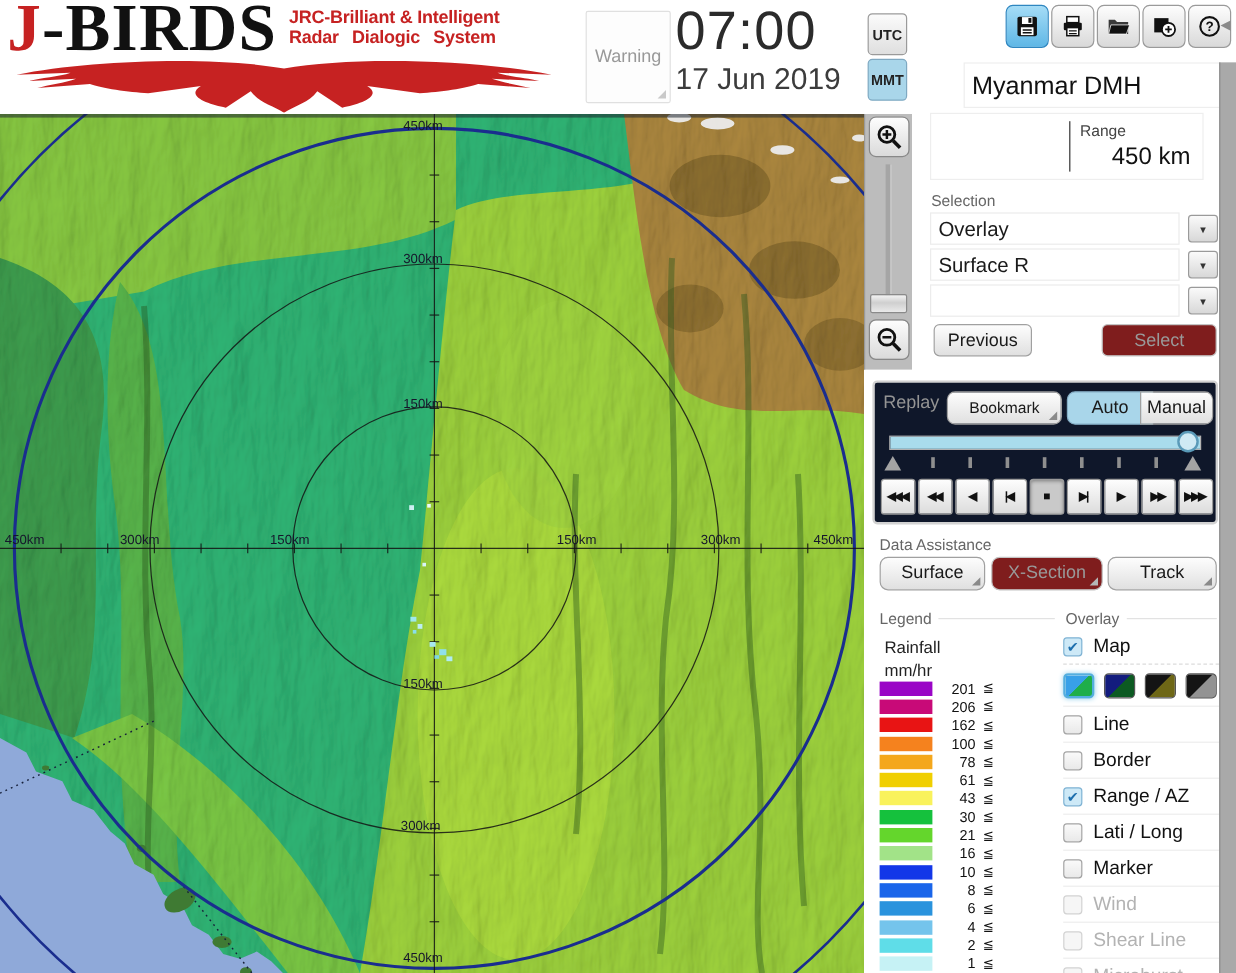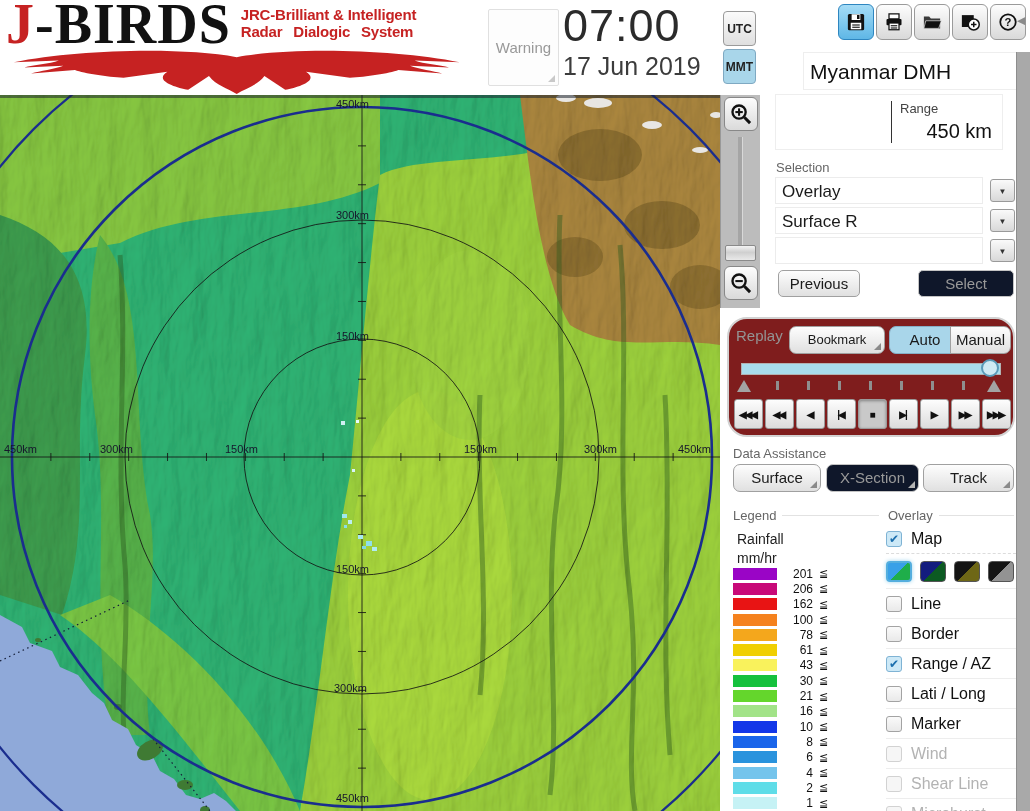--- a/index.html
+++ b/index.html
@@ -31,25 +31,25 @@
   #range-box{position:absolute;left:775px;top:94px;width:228px;height:56px;border:1px solid #eee;background:#fff;box-sizing:border-box;}
   #range-box .div{position:absolute;left:115px;top:6px;bottom:6px;width:1px;background:#333;}
   #range-label{position:absolute;left:124px;top:6px;font-size:13px;color:#444;}
   #range-value{position:absolute;right:10px;bottom:6px;font-size:20px;color:#111;}
   .sec-label{position:absolute;font-size:13px;color:#666;}
   #sel-label{left:776px;top:160px;}
   .dd-row{position:absolute;left:775px;width:240px;height:27px;}
   .dd-field{position:absolute;left:0;top:0;width:208px;height:27px;border:1px solid #ececec;background:#fff;font-size:17px;color:#1a1a1a;line-height:27px;padding-left:6px;box-sizing:border-box;}
   .dd-btn{position:absolute;right:0;top:2px;width:25px;height:23px;border:1px solid #9a9a9a;border-radius:3px;background:linear-gradient(#fafafa,#d8d8d8);font-size:8px;color:#333;text-align:center;line-height:23px;box-sizing:border-box;}
   .btn{border:1px solid #a0a0a0;border-radius:5px;background:linear-gradient(#fdfdfd,#e0e0e0);font-size:15px;color:#1a1a1a;text-align:center;box-sizing:border-box;}
-  .btn.disabled{background:#0f172a;border-color:#c4c4c4;color:#999;}
+  .btn.disabled{background:#7f1d1d;border-color:#c4c4c4;color:#999;}
   #prev-btn{position:absolute;left:778px;top:270px;width:82px;height:27px;line-height:25px;}
   #select-btn{position:absolute;left:918px;top:270px;width:96px;height:27px;line-height:25px;}
   
-  #replay-box{position:absolute;left:727px;top:317px;width:288px;height:120px;border:2px solid #d2d2d2;border-radius:20px;background:#7f1d1d;box-sizing:border-box;}
+  #replay-box{position:absolute;left:727px;top:317px;width:288px;height:120px;border:2px solid #d2d2d2;border-radius:4px;background:#0f172a;box-sizing:border-box;}
   #replay-label{position:absolute;left:7px;top:8px;font-size:15px;color:#949494;}
   #bookmark-btn{position:absolute;left:60px;top:7px;width:96px;height:28px;line-height:26px;font-size:13px;border-radius:7px;}
   #auto-btn{position:absolute;left:160px;top:7px;width:72px;height:28px;line-height:26px;border-radius:7px 0 0 7px;background:#a9d6ea;border-color:#85aec6;}
   #manual-btn{position:absolute;left:221px;top:7px;width:61px;height:28px;line-height:26px;border-radius:0 7px 7px 0;}
   #rp-track{position:absolute;left:12px;top:44px;width:260px;height:12px;border:1px solid #b2b2b2;background:#e8e8e8;box-sizing:border-box;}
   #rp-fill{height:100%;background:#a9dcec;}
   #rp-handle{position:absolute;left:252px;top:40px;width:18px;height:18px;border:2px solid #5a9ab8;border-radius:50%;background:#cfeaf4;box-sizing:border-box;}
   #rp-ticks{position:absolute;left:8px;top:60px;width:272px;height:16px;}
   .rp-tick{position:absolute;top:2px;width:3px;height:9px;background:#8f8f8f;}
   .rp-tri{position:absolute;top:1px;width:0;height:0;border-left:7px solid transparent;border-right:7px solid transparent;border-bottom:12px solid #a3a3a3;}

